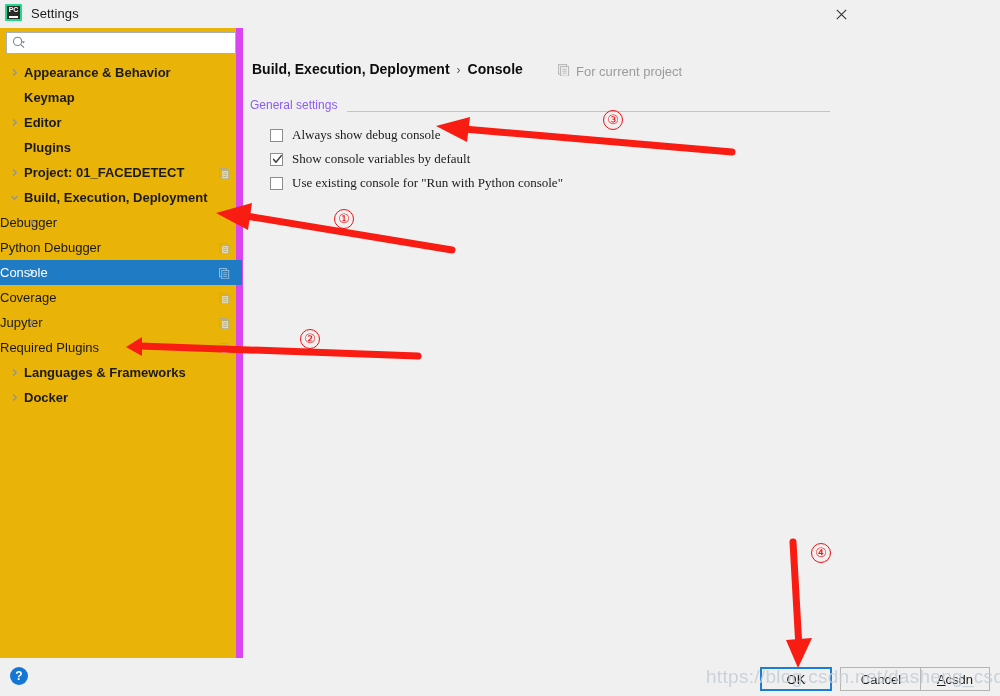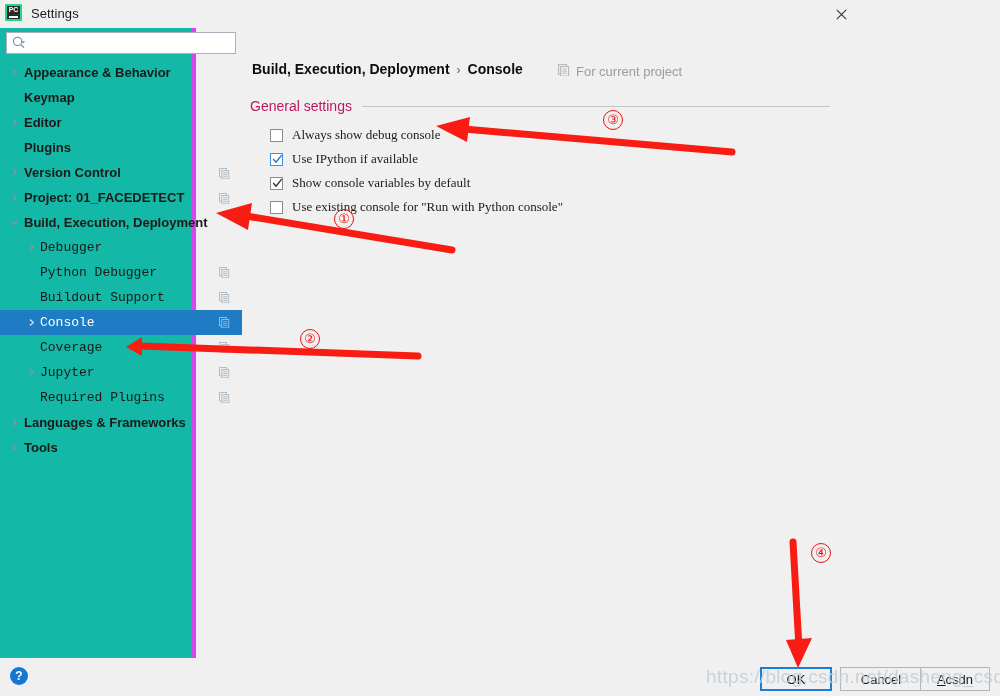--- a/index.html
+++ b/index.html
@@ -69,23 +69,23 @@
     color: #333;
     font-size: 14px;
     cursor: pointer;
     user-select: none;
   }
 
   
   #sidebar {
     position: absolute;
     left: 0; top: 28px;
-    width: 196px; height: 630px;
-    background: #14b8a6;
-    border-right: 5px solid #d946ef;
+    width: 243px; height: 630px;
+    background: #eab308;
+    border-right: 7px solid #d946ef;
   }
   #search-wrap {
     position: absolute;
     left: 6px; top: 4px;
     width: 230px; height: 22px;
   }
   #search-input {
     width: 230px; height: 22px;
     border: 1px solid #a9b1bb;
     background: #ffffff;
@@ -112,21 +112,21 @@
     position: relative;
     height: 25px;
     display: flex;
     align-items: center;
     cursor: default;
     font-size: 13px;
     color: #1a1a1a;
     white-space: nowrap;
   }
   .tree-row.lvl0 { padding-left: 24px; font-weight: bold; }
-  .tree-row.lvl1 { padding-left: 40px; font-weight: normal; font-family: Liberation Mono, monospace; }
+  .tree-row.lvl1 { font-weight: normal; }
   .tree-row.selected {
     background: #1f7cc4;
     color: #ffffff;
   }
   .chev {
     position: absolute;
     width: 9px; height: 9px;
     color: #8c949e;
     font-size: 10px;
     line-height: 9px;
@@ -177,23 +177,23 @@
   #for-project .proj-ico {
     margin-right: 6px;
     opacity: 0.75;
   }
 
   #general-settings {
     position: absolute;
     left: 6px; top: 70px;
     width: 580px;
     display: flex;
-    align-items: center;
-    font-size: 14px;
-    color: #be185d;
+    align-items: flex-end;
+    font-size: 12px;
+    color: #8b5cf6;
   }
   #general-settings .gs-line {
     flex: 1;
     height: 1px;
     background: #c4c4c4;
     margin-left: 10px;
   }
 
   #options {
     position: absolute;
@@ -346,31 +346,20 @@
             </svg></span>
           <span>Editor</span>
         </div>
         <div class="tree-row lvl0">
           <span>Plugins</span>
         </div>
         <div class="tree-row lvl0">
           <span class="chev"><svg width="9" height="9" viewBox="0 0 9 9">
               <path d="M3,1.5 L6.3,4.5 L3,7.5" stroke="#8c949e" stroke-width="1.3" fill="none"></path>
             </svg></span>
-          <span>Version Control</span>
-          <span class="copy-ico"><svg width="11" height="11" viewBox="0 0 12 12">
-              <rect x="0.6" y="0.6" width="7.6" height="9" stroke="#9aa7b4" stroke-width="1" fill="none"></rect>
-              <rect x="3" y="2.8" width="7.6" height="9" stroke="#9aa7b4" stroke-width="1" fill="#e6eaee"></rect>
-              <path d="M4.6,5.2 H9 M4.6,7.2 H9 M4.6,9.2 H9" stroke="#9aa7b4" stroke-width="0.9"></path>
-            </svg></span>
-        </div>
-        <div class="tree-row lvl0">
-          <span class="chev"><svg width="9" height="9" viewBox="0 0 9 9">
-              <path d="M3,1.5 L6.3,4.5 L3,7.5" stroke="#8c949e" stroke-width="1.3" fill="none"></path>
-            </svg></span>
           <span>Project: 01_FACEDETECT</span>
           <span class="copy-ico"><svg width="11" height="11" viewBox="0 0 12 12">
               <rect x="0.6" y="0.6" width="7.6" height="9" stroke="#9aa7b4" stroke-width="1" fill="none"></rect>
               <rect x="3" y="2.8" width="7.6" height="9" stroke="#9aa7b4" stroke-width="1" fill="#e6eaee"></rect>
               <path d="M4.6,5.2 H9 M4.6,7.2 H9 M4.6,9.2 H9" stroke="#9aa7b4" stroke-width="0.9"></path>
             </svg></span>
         </div>
         <div class="tree-row lvl0">
           <span class="chev"><svg width="9" height="9" viewBox="0 0 9 9">
               <path d="M1.5,3 L4.5,6.3 L7.5,3" stroke="#8c949e" stroke-width="1.3" fill="none"></path>
@@ -384,28 +373,20 @@
           <span>Debugger</span>
         </div>
         <div class="tree-row lvl1">
           <span>Python Debugger</span>
           <span class="copy-ico"><svg width="11" height="11" viewBox="0 0 12 12">
               <rect x="0.6" y="0.6" width="7.6" height="9" stroke="#9aa7b4" stroke-width="1" fill="none"></rect>
               <rect x="3" y="2.8" width="7.6" height="9" stroke="#9aa7b4" stroke-width="1" fill="#e6eaee"></rect>
               <path d="M4.6,5.2 H9 M4.6,7.2 H9 M4.6,9.2 H9" stroke="#9aa7b4" stroke-width="0.9"></path>
             </svg></span>
         </div>
-        <div class="tree-row lvl1">
-          <span>Buildout Support</span>
-          <span class="copy-ico"><svg width="11" height="11" viewBox="0 0 12 12">
-              <rect x="0.6" y="0.6" width="7.6" height="9" stroke="#9aa7b4" stroke-width="1" fill="none"></rect>
-              <rect x="3" y="2.8" width="7.6" height="9" stroke="#9aa7b4" stroke-width="1" fill="#e6eaee"></rect>
-              <path d="M4.6,5.2 H9 M4.6,7.2 H9 M4.6,9.2 H9" stroke="#9aa7b4" stroke-width="0.9"></path>
-            </svg></span>
-        </div>
         <div class="tree-row lvl1 selected">
           <span class="chev"><svg width="9" height="9" viewBox="0 0 9 9">
               <path d="M3,1.5 L6.3,4.5 L3,7.5" stroke="#cfe4f5" stroke-width="1.3" fill="none"></path>
             </svg></span>
           <span>Console</span>
           <span class="copy-ico"><svg width="11" height="11" viewBox="0 0 12 12">
               <rect x="0.6" y="0.6" width="7.6" height="9" stroke="#bcd9f0" stroke-width="1" fill="none"></rect>
               <rect x="3" y="2.8" width="7.6" height="9" stroke="#bcd9f0" stroke-width="1" fill="#1f7cc4"></rect>
               <path d="M4.6,5.2 H9 M4.6,7.2 H9 M4.6,9.2 H9" stroke="#bcd9f0" stroke-width="0.9"></path>
             </svg></span>
@@ -440,21 +421,21 @@
         <div class="tree-row lvl0">
           <span class="chev"><svg width="9" height="9" viewBox="0 0 9 9">
               <path d="M3,1.5 L6.3,4.5 L3,7.5" stroke="#8c949e" stroke-width="1.3" fill="none"></path>
             </svg></span>
           <span>Languages &amp; Frameworks</span>
         </div>
         <div class="tree-row lvl0">
           <span class="chev"><svg width="9" height="9" viewBox="0 0 9 9">
               <path d="M3,1.5 L6.3,4.5 L3,7.5" stroke="#8c949e" stroke-width="1.3" fill="none"></path>
             </svg></span>
-          <span>Tools</span>
+          <span>Docker</span>
         </div>
       </div>
   </div>
 
   <div id="main">
 
     <div id="breadcrumb">
       <span>Build, Execution, Deployment</span>
       <span class="sep">›</span>
       <span>Console</span>
@@ -475,28 +456,20 @@
       <span>General settings</span>
       <span class="gs-line"></span>
     </div>
 
     <div id="options">
         <div class="opt-row">
           <span class="cb"></span>
           <span>Always show debug console</span>
         </div>
         <div class="opt-row">
-          <span class="cb focused">
-            <svg class="tick" viewBox="0 0 11 11">
-              <path d="M1.6,5.4 L4,8.2 L9.3,1.6" stroke="#2b7cd3" stroke-width="1.5" fill="none" stroke-linecap="round" stroke-linejoin="round"></path>
-            </svg>
-          </span>
-          <span>Use IPython if available</span>
-        </div>
-        <div class="opt-row">
           <span class="cb">
             <svg class="tick" viewBox="0 0 11 11">
               <path d="M1.6,5.4 L4,8.2 L9.3,1.6" stroke="#3c3c3c" stroke-width="1.5" fill="none" stroke-linecap="round" stroke-linejoin="round"></path>
             </svg>
           </span>
           <span>Show console variables by default</span>
         </div>
         <div class="opt-row">
           <span class="cb"></span>
           <span>Use existing console for "Run with Python console"</span>

